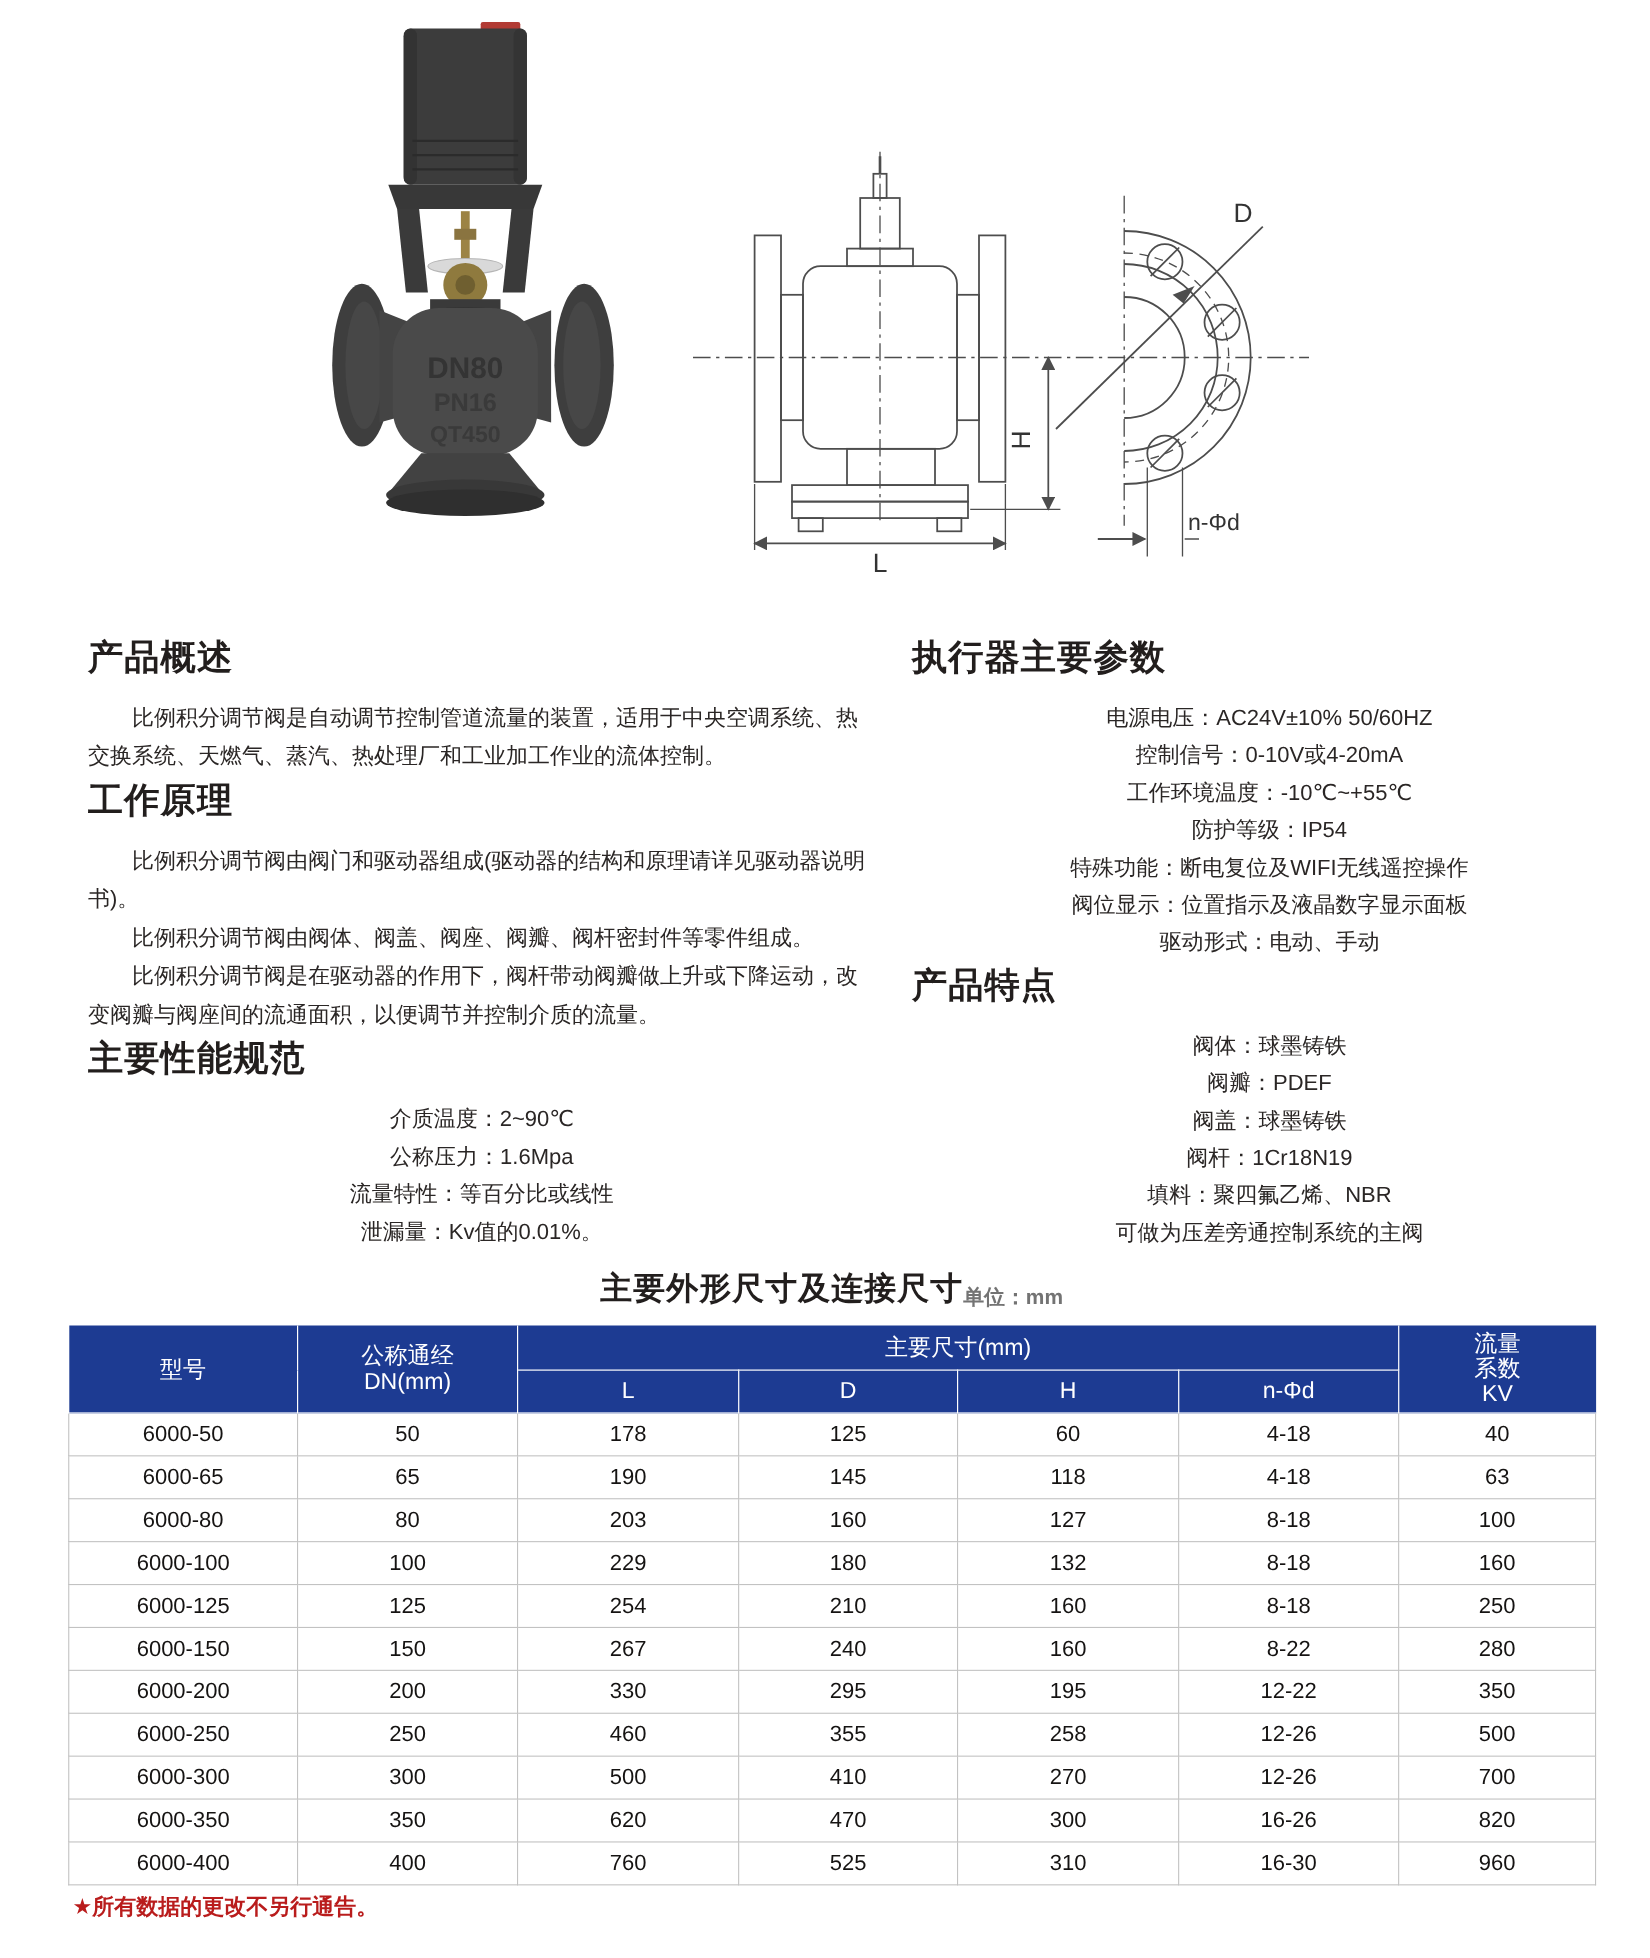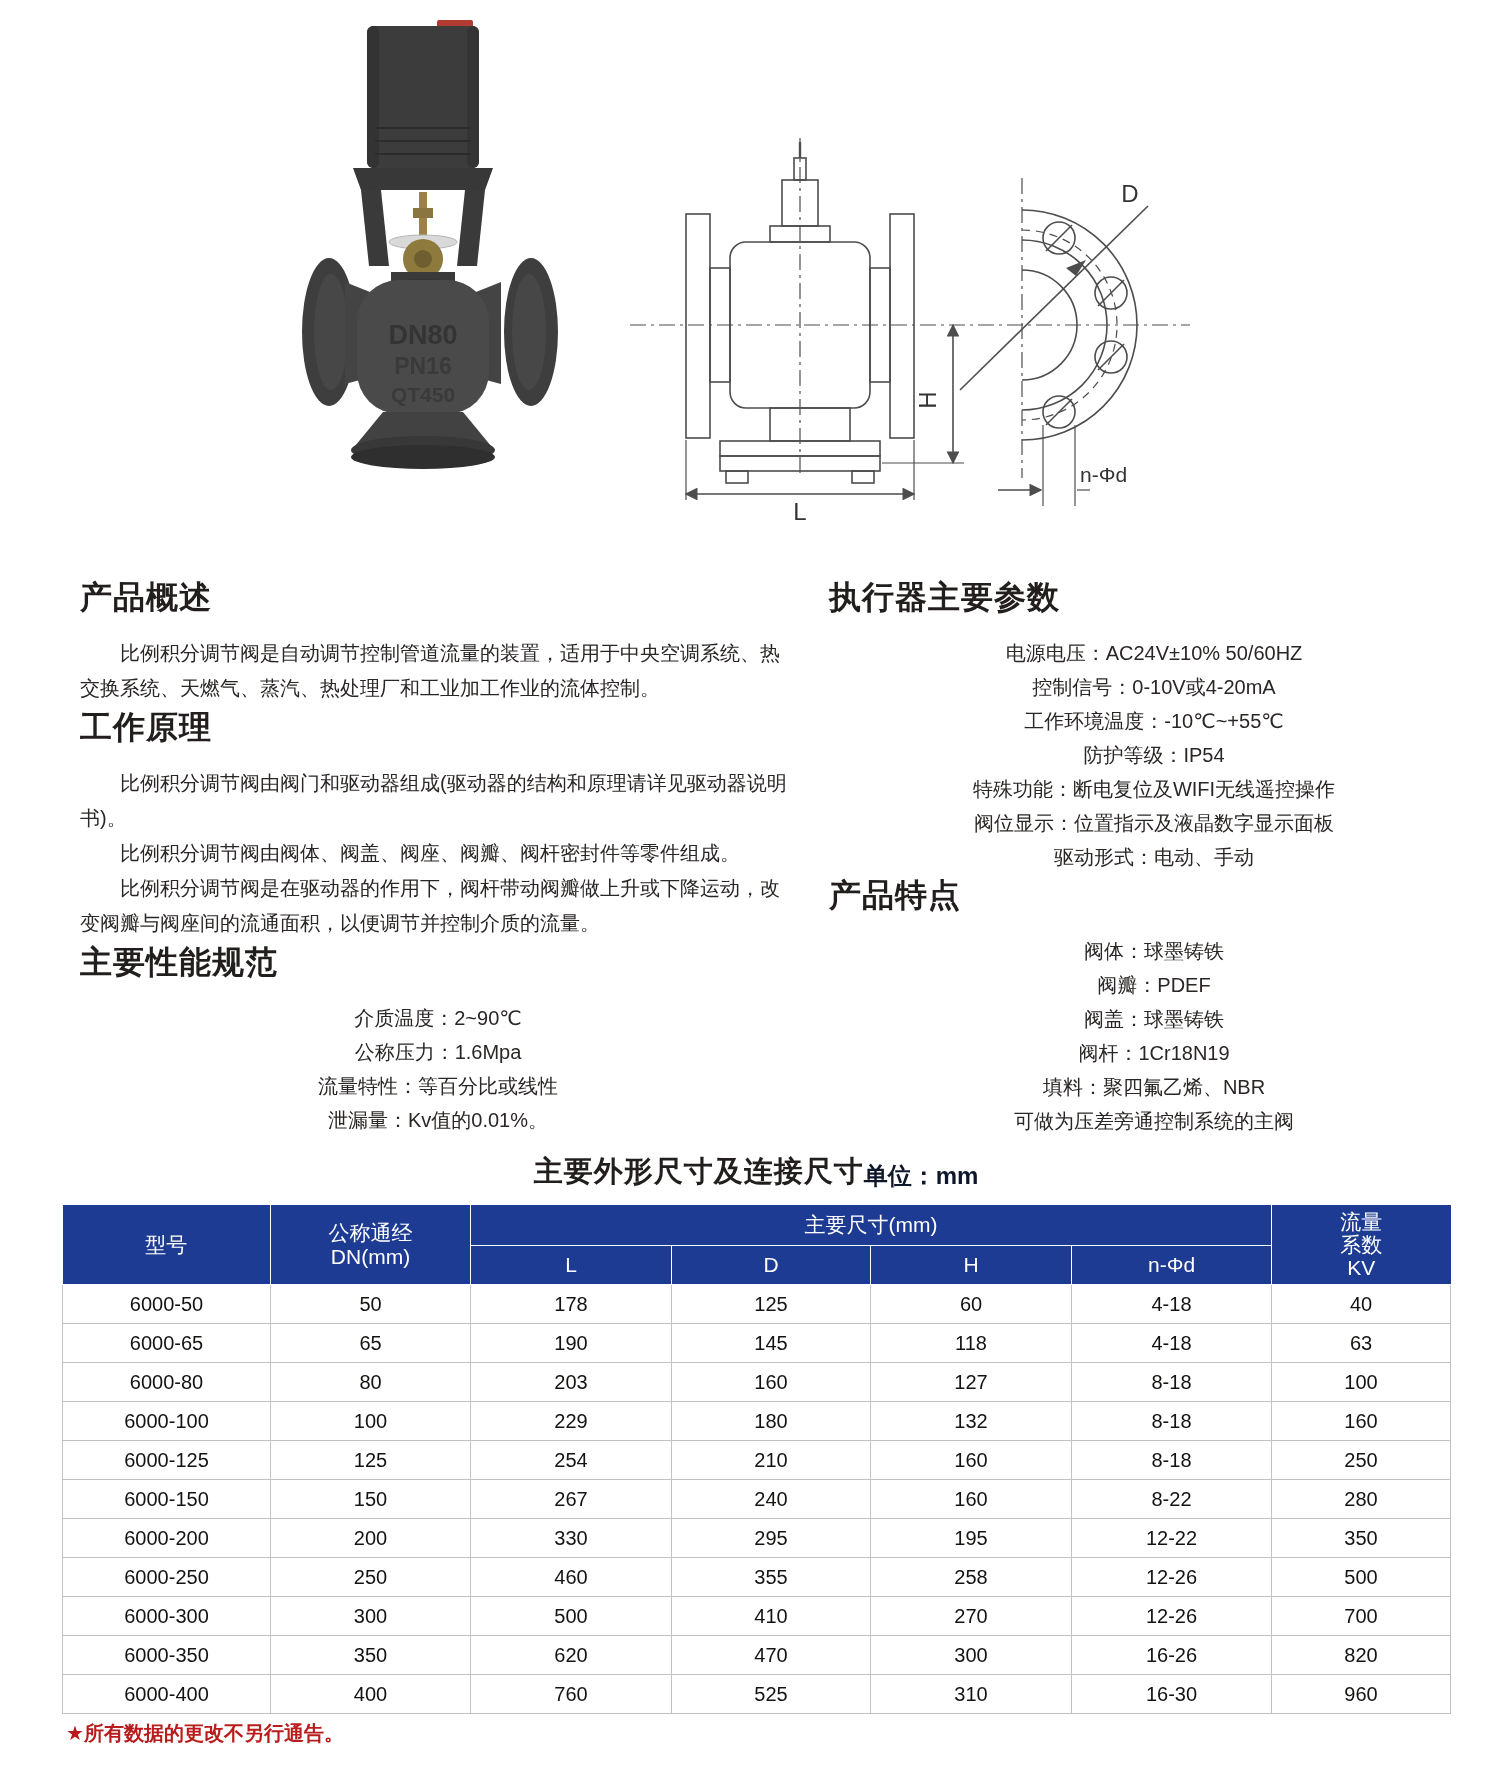--- a/index.html
+++ b/index.html
@@ -17,21 +17,21 @@
   h2.sec{font-size:32px;font-weight:bold;color:#221e1d;margin:0 0 16px 0;letter-spacing:1px;}
   .mt{margin-top:46px;}
   .mt-sm{margin-top:30px;}
   .para-list>div,.para-one{font-size:20px;line-height:35px;margin:0;color:#2a2625;text-indent:2em;}
   .spec-list>div{font-size:20px;line-height:34px;color:#2a2625;text-align:center;}
 
   
   .dims-head{position:absolute;left:62px;top:1152px;width:1388px;display:flex;
              justify-content:center;align-items:flex-end;}
   .dims-title{font-size:29px;font-weight:bold;color:#221e1d;letter-spacing:1px;}
-  .dims-unit{font-size:24px;font-weight:bold;color:#0f172a;}
+  .dims-unit{font-size:19px;font-weight:bold;color:#737373;}
 
   table.dims-table{position:absolute;left:62px;top:1205px;width:1388px;border-collapse:collapse;table-layout:fixed;}
   .dims-table th{background:#1d3b92;color:#ffffff;font-weight:normal;font-size:21px;border:1px solid #ffffff;padding:0;}
   .dims-table thead tr:first-child th{border-top:none;}
   .dims-table thead th:first-child{border-left:none;}
   .dims-table thead th:last-child{border-right:none;}
   .dims-table thead tr:first-child th{height:40px;}
   .dims-table thead tr:last-child th{height:38px;}
   .dims-table td{border:1px solid #c2c2c2;text-align:center;font-size:20px;height:38px;color:#151312;padding:0;}
   .th-stack span{display:block;line-height:23px;}

